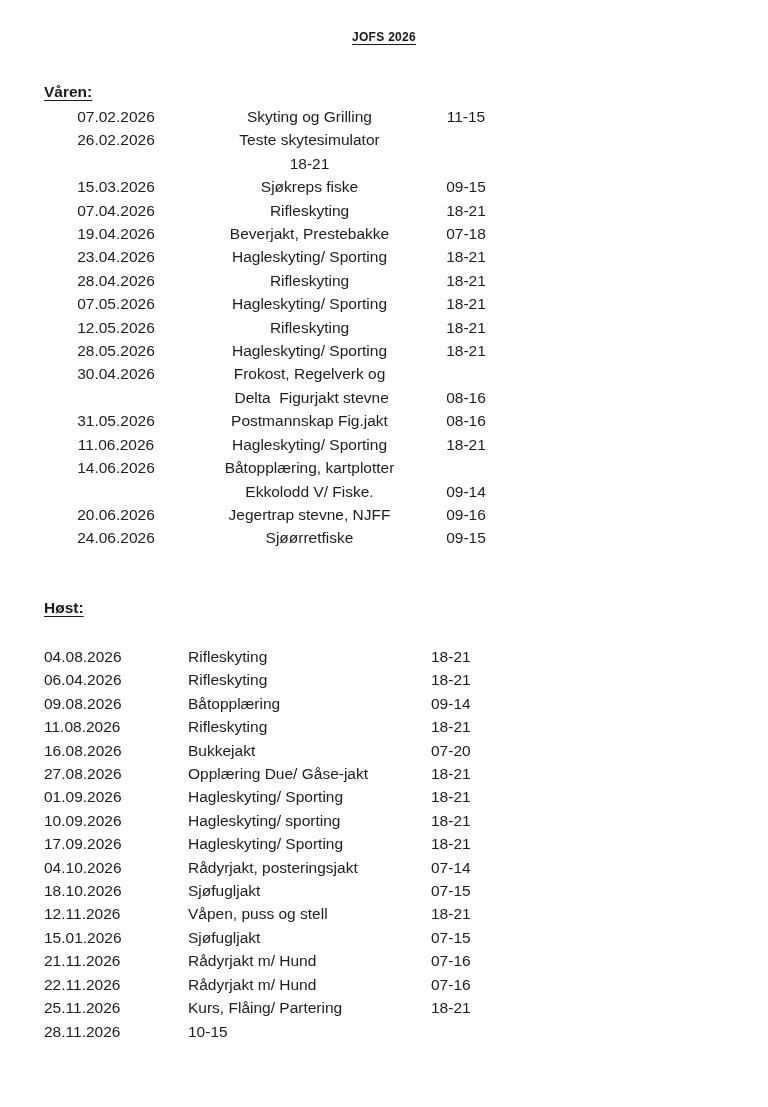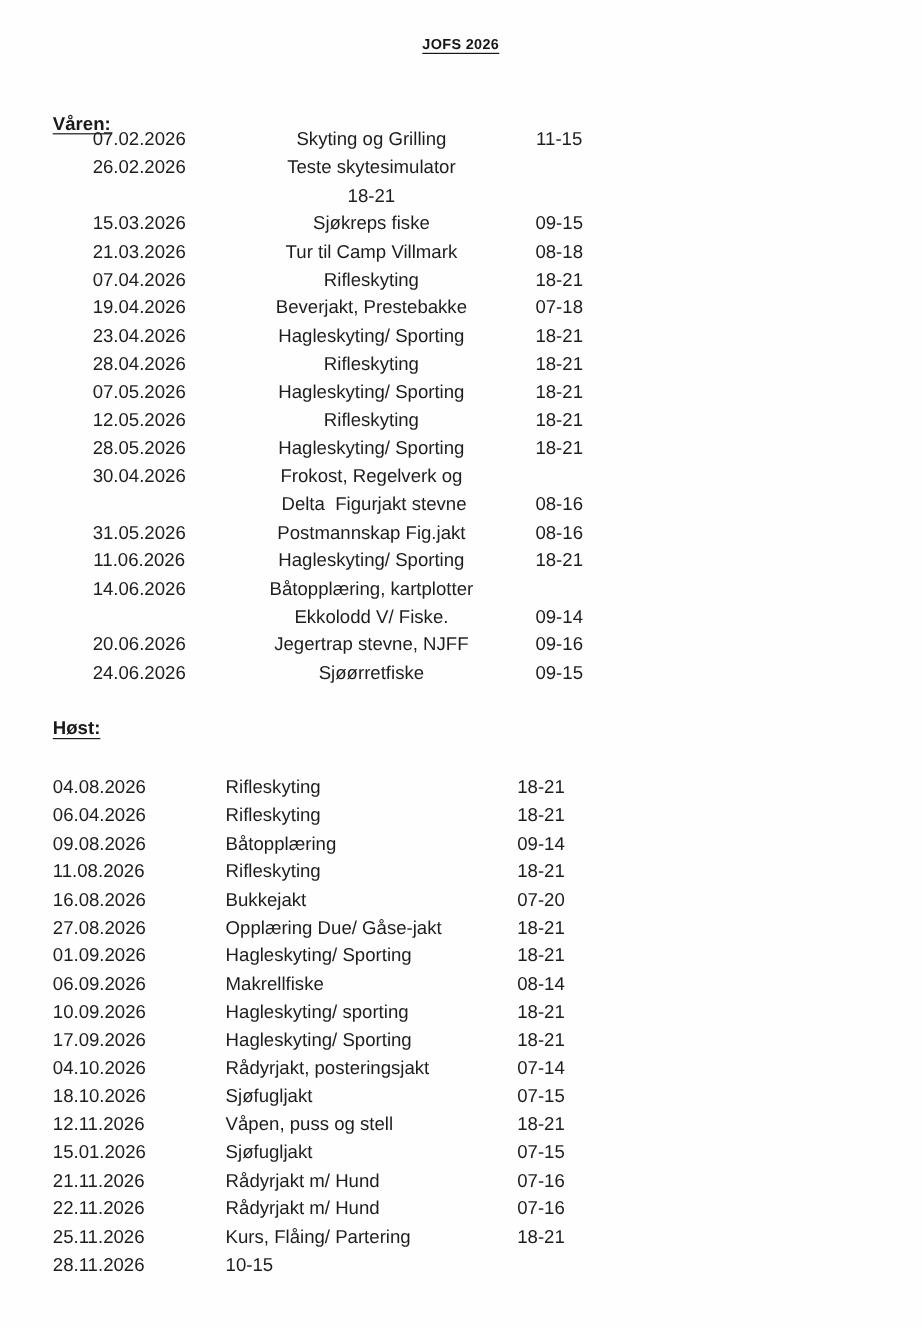--- a/index.html
+++ b/index.html
@@ -31,21 +31,21 @@
   }
   .section-header {
     position: absolute;
     left: 44px;
     font-size: 15.5px;
     font-weight: 700;
     text-decoration: underline;
     text-underline-offset: 3px;
     color: #1a1a1a;
   }
-  .section-header.vaaren { top: 95px; }
+  .section-header.vaaren { top: 83px; }
   .section-header.host   { top: 599px; }
   .rows {
     position: absolute;
     left: 44px;
     right: 0;
   }
   .rows.vaaren { top: 105px; text-align: center; }
   .rows.host   { top: 645px; }
   .row {
     display: grid;
@@ -61,21 +61,20 @@
 
 <div class="page">
   <div class="doc-title">JOFS 2026</div>
 
   <div class="section-header vaaren">Våren:</div>
   <div class="rows vaaren">
       <div class="row"><span class="cell date">07.02.2026</span><span class="cell activity">Skyting og Grilling</span><span class="cell time">11-15</span></div>
       <div class="row"><span class="cell date">26.02.2026</span><span class="cell activity">Teste skytesimulator</span><span class="cell time"></span></div>
       <div class="row"><span class="cell date"></span><span class="cell time">18-21</span></div>
       <div class="row"><span class="cell date">15.03.2026</span><span class="cell activity">Sjøkreps fiske</span><span class="cell time">09-15</span></div>
-      <div class="row"><span class="cell date">21.03.2026</span><span class="cell activity">Tur til Camp Villmark</span><span class="cell time">08-18</span></div>
       <div class="row"><span class="cell date">07.04.2026</span><span class="cell activity">Rifleskyting</span><span class="cell time">18-21</span></div>
       <div class="row"><span class="cell date">19.04.2026</span><span class="cell activity">Beverjakt, Prestebakke</span><span class="cell time">07-18</span></div>
       <div class="row"><span class="cell date">23.04.2026</span><span class="cell activity">Hagleskyting/ Sporting</span><span class="cell time">18-21</span></div>
       <div class="row"><span class="cell date">28.04.2026</span><span class="cell activity">Rifleskyting</span><span class="cell time">18-21</span></div>
       <div class="row"><span class="cell date">07.05.2026</span><span class="cell activity">Hagleskyting/ Sporting</span><span class="cell time">18-21</span></div>
       <div class="row"><span class="cell date">12.05.2026</span><span class="cell activity">Rifleskyting</span><span class="cell time">18-21</span></div>
       <div class="row"><span class="cell date">28.05.2026</span><span class="cell activity">Hagleskyting/ Sporting</span><span class="cell time">18-21</span></div>
       <div class="row"><span class="cell date">30.04.2026</span><span class="cell activity">Frokost, Regelverk og</span><span class="cell time"></span></div>
       <div class="row"><span class="cell date"></span><span class="cell activity"> Delta  Figurjakt stevne</span><span class="cell time">08-16</span></div>
       <div class="row"><span class="cell date">31.05.2026</span><span class="cell activity">Postmannskap Fig.jakt</span><span class="cell time">08-16</span></div>
@@ -88,21 +87,20 @@
 
   <div class="section-header host">Høst:</div>
   <div class="rows host">
       <div class="row"><span class="cell date">04.08.2026</span><span class="cell activity">Rifleskyting</span><span class="cell time">18-21</span></div>
       <div class="row"><span class="cell date">06.04.2026</span><span class="cell activity">Rifleskyting</span><span class="cell time">18-21</span></div>
       <div class="row"><span class="cell date">09.08.2026</span><span class="cell activity">Båtopplæring</span><span class="cell time">09-14</span></div>
       <div class="row"><span class="cell date">11.08.2026</span><span class="cell activity">Rifleskyting</span><span class="cell time">18-21</span></div>
       <div class="row"><span class="cell date">16.08.2026</span><span class="cell activity">Bukkejakt</span><span class="cell time">07-20</span></div>
       <div class="row"><span class="cell date">27.08.2026</span><span class="cell activity">Opplæring Due/ Gåse-jakt</span><span class="cell time">18-21</span></div>
       <div class="row"><span class="cell date">01.09.2026</span><span class="cell activity">Hagleskyting/ Sporting</span><span class="cell time">18-21</span></div>
-      <div class="row"><span class="cell date">06.09.2026</span><span class="cell activity">Makrellfiske</span><span class="cell time">08-14</span></div>
       <div class="row"><span class="cell date">10.09.2026</span><span class="cell activity">Hagleskyting/ sporting</span><span class="cell time">18-21</span></div>
       <div class="row"><span class="cell date">17.09.2026</span><span class="cell activity">Hagleskyting/ Sporting</span><span class="cell time">18-21</span></div>
       <div class="row"><span class="cell date">04.10.2026</span><span class="cell activity">Rådyrjakt, posteringsjakt</span><span class="cell time">07-14</span></div>
       <div class="row"><span class="cell date">18.10.2026</span><span class="cell activity">Sjøfugljakt</span><span class="cell time">07-15</span></div>
       <div class="row"><span class="cell date">12.11.2026</span><span class="cell activity">Våpen, puss og stell</span><span class="cell time">18-21</span></div>
       <div class="row"><span class="cell date">15.01.2026</span><span class="cell activity">Sjøfugljakt</span><span class="cell time">07-15</span></div>
       <div class="row"><span class="cell date">21.11.2026</span><span class="cell activity">Rådyrjakt m/ Hund</span><span class="cell time">07-16</span></div>
       <div class="row"><span class="cell date">22.11.2026</span><span class="cell activity">Rådyrjakt m/ Hund</span><span class="cell time">07-16</span></div>
       <div class="row"><span class="cell date">25.11.2026</span><span class="cell activity">Kurs, Flåing/ Partering</span><span class="cell time">18-21</span></div>
       <div class="row"><span class="cell date">28.11.2026</span><span class="cell time">10-15</span></div>

